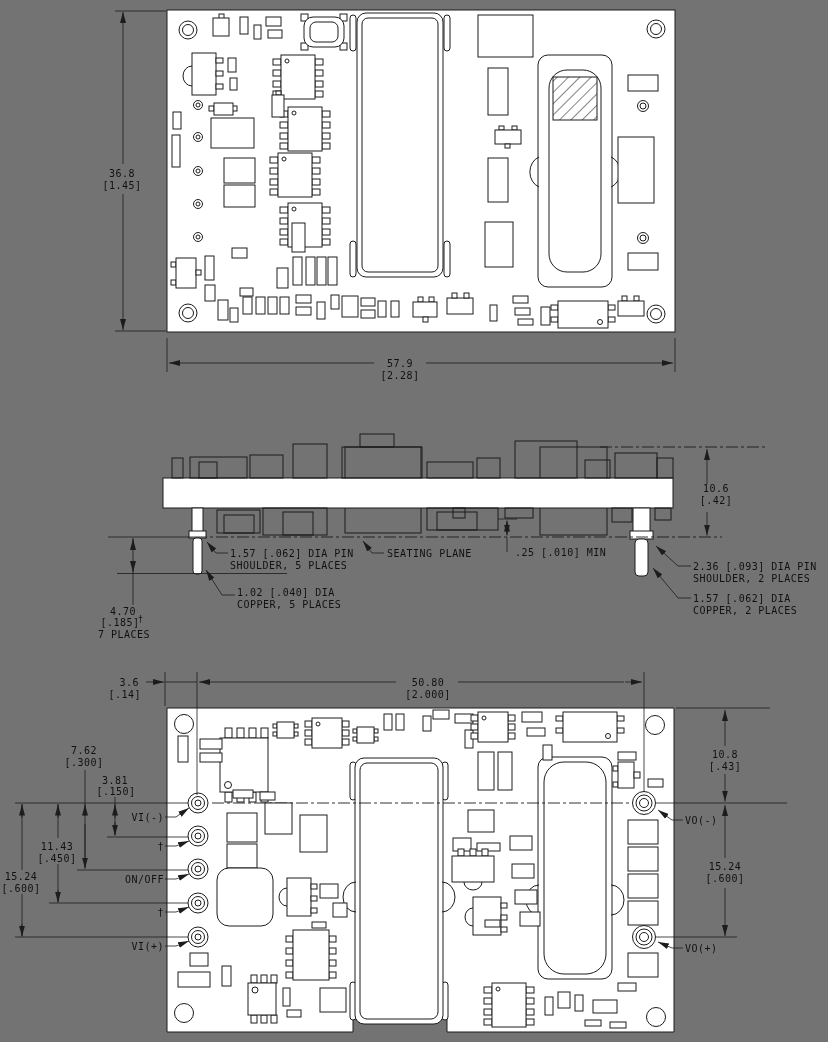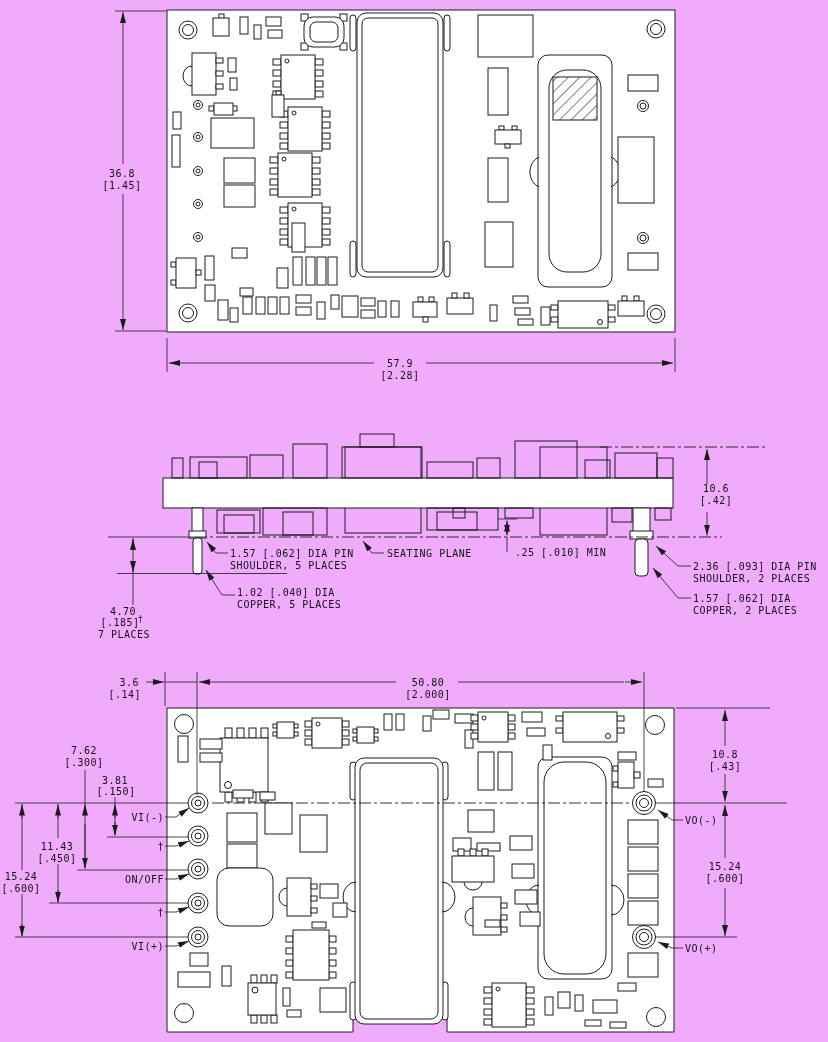--- a/index.html
+++ b/index.html
@@ -1,16 +1,16 @@
 <!DOCTYPE html>
 <html><head>
 <meta charset="utf-8">
 <style>
   html,body{margin:0;padding:0;background:#ffffff;}
-  #stage{position:relative;width:828px;height:1042px;background:#f0abfc;overflow:hidden;}
+  #stage{position:relative;width:828px;height:1042px;background:#737373;overflow:hidden;}
   svg{display:block;}
   .s{fill:none;stroke:#1c1c1c;stroke-width:1;}
   .w{fill:#ffffff;stroke:#1c1c1c;stroke-width:1;}
   .d{fill:none;stroke:#1c1c1c;stroke-width:0.9;stroke-dasharray:12 3 3 3;}
   .dim{fill:none;stroke:#1c1c1c;stroke-width:0.8;}
   text{font-family:"DejaVu Sans Mono","Liberation Mono",monospace;font-size:10px;fill:#111;letter-spacing:0.5px;}
   .mid{text-anchor:middle;}
   .end{text-anchor:end;}
   .sm{font-size:8px;}
 </style>

